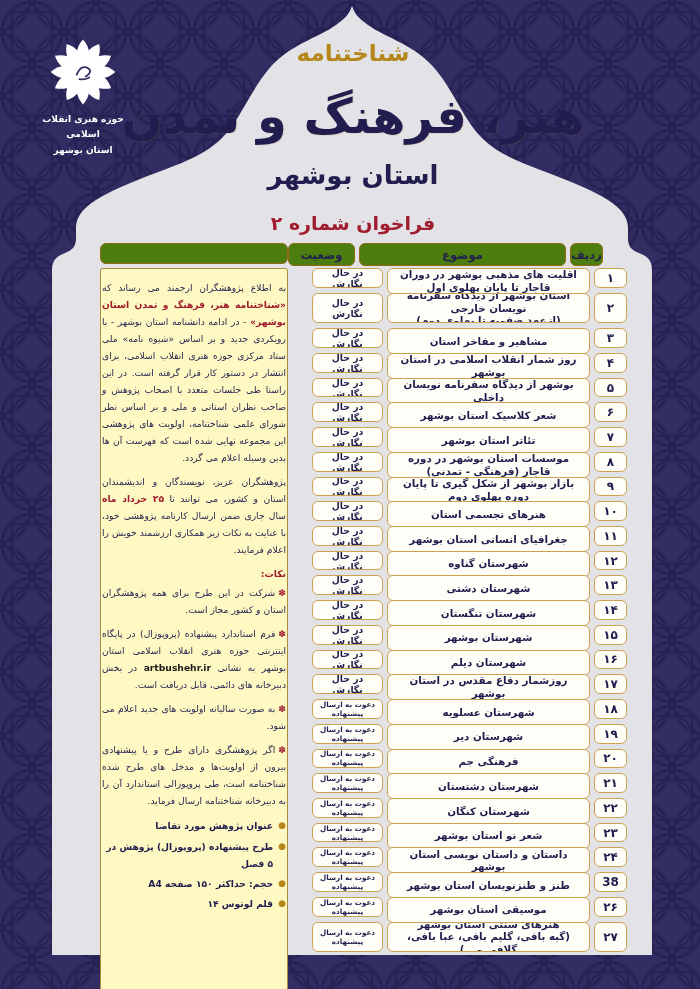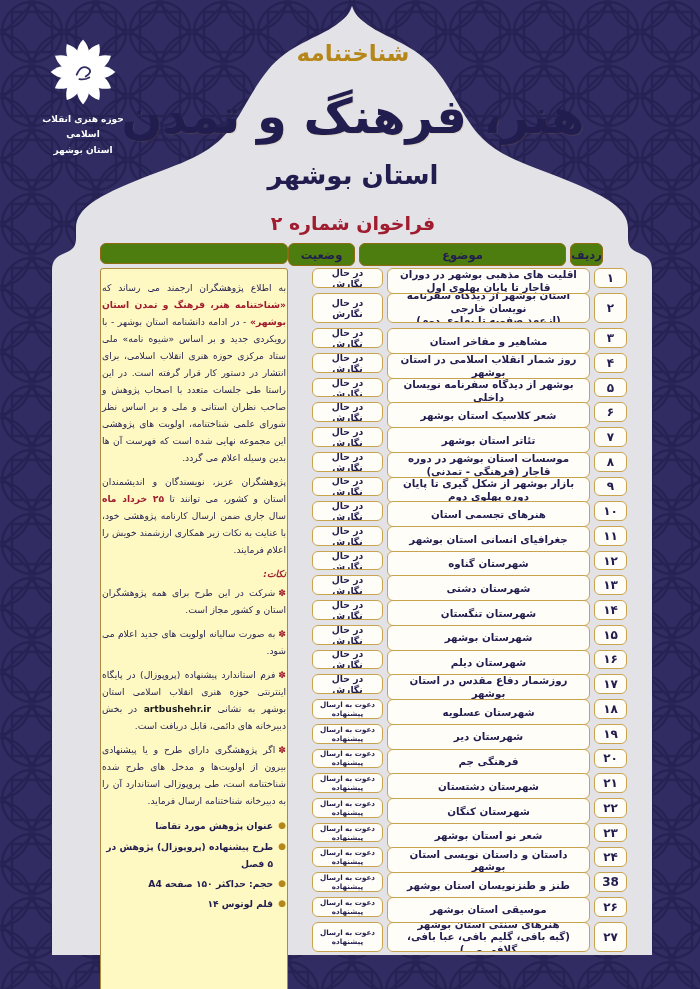--- a/index.html
+++ b/index.html
@@ -52,21 +52,21 @@
 
   
   #info-panel{
     left:100px;top:268px;width:188px;height:777px;z-index:3;
     background:#fef9c3;border:1px solid #ad8a3c;border-radius:3px;
     padding:10px 1px;direction:rtl;color:#211d4e;
     font-size:9.2px;line-height:1.85;text-align:justify;overflow:hidden;
   }
   #info-panel p{margin:0 0 7px;}
   .red{color:#a01d30;font-weight:bold;}
-  .notes-title{color:#a01d30;font-weight:bold;margin:6px 0 2px !important;font-style:italic;}
+  .notes-title{color:#a01d30;font-weight:bold;margin:6px 0 2px !important;}
   .note .star{color:#a01d30;font-weight:bold;margin-left:3px;}
   .dark-bold{color:#1b1b1b;font-weight:bold;}
   #req-list{list-style:none;margin:8px 0 0;padding:0;}
   #req-list li{display:flex;gap:5px;align-items:flex-start;margin-bottom:3px;font-weight:bold;text-align:right;}
   #req-list .bullet{color:#b5871b;font-size:9px;line-height:1.9;}
 </style>
 </head>
 <body>
 
 <svg class="layer" width="700" height="989" aria-hidden="true">
@@ -315,22 +315,22 @@
 (گبه بافی، گلیم بافی، عبا بافی، گلافی و...)</div>
     <div class="cell num">۲۷</div>
   </div>
 </div>
 
 <div class="abs" id="info-panel">
   <p><span>به اطلاع پژوهشگران ارجمند می رساند که </span><span class="red">«شناختنامه هنر، فرهنگ و تمدن استان بوشهر»</span><span> - در ادامه دانشنامه استان بوشهر - با رویکردی جدید و بر اساس «شیوه نامه» ملی ستاد مرکزی حوزه هنری انقلاب اسلامی، برای انتشار در دستور کار قرار گرفته است. در این راستا طی جلسات متعدد با اصحاب پژوهش و صاحب نظران استانی و ملی و بر اساس نظر شورای علمی شناختنامه، اولویت های پژوهشی این مجموعه نهایی شده است که فهرست آن ها بدین وسیله اعلام می گردد.</span></p>
   <p><span>پژوهشگران عزیز، نویسندگان و اندیشمندان استان و کشور، می توانند تا </span><span class="red">۲۵ خرداد ماه</span><span> سال جاری ضمن ارسال کارنامه پژوهشی خود، با عنایت به نکات زیر همکاری ارزشمند خویش را اعلام فرمایند.</span></p>
   <p class="notes-title">نکات:</p>
   <p class="note"><span class="star">✽</span><span>شرکت در این طرح برای همه پژوهشگران استان و کشور مجاز است.</span></p>
+  <p class="note"><span class="star">✽</span><span>فرم استاندارد پیشنهاده (پروپوزال) در پایگاه اینترنتی حوزه هنری انقلاب اسلامی استان بوشهر به نشانی </span><span class="dark-bold">artbushehr.ir</span><span> در بخش دبیرخانه های دائمی، قابل دریافت است.</span></p>
   <p class="note"><span class="star">✽</span><span>به صورت سالیانه اولویت های جدید اعلام می شود.</span></p>
-  <p class="note"><span class="star">✽</span><span>فرم استاندارد پیشنهاده (پروپوزال) در پایگاه اینترنتی حوزه هنری انقلاب اسلامی استان بوشهر به نشانی </span><span class="dark-bold">artbushehr.ir</span><span> در بخش دبیرخانه های دائمی، قابل دریافت است.</span></p>
   <p class="note"><span class="star">✽</span><span>اگر پژوهشگری دارای طرح و یا پیشنهادی بیرون از اولویت‌ها و مدخل های طرح شده شناختنامه است، طی پروپوزالی استاندارد آن را به دبیرخانه شناختنامه ارسال فرماید.</span></p>
 
   <ul id="req-list">
   <li>
     <span class="bullet">●</span>
     <span>عنوان پژوهش مورد تقاضا</span>
   </li>
 
   <li>
     <span class="bullet">●</span>

